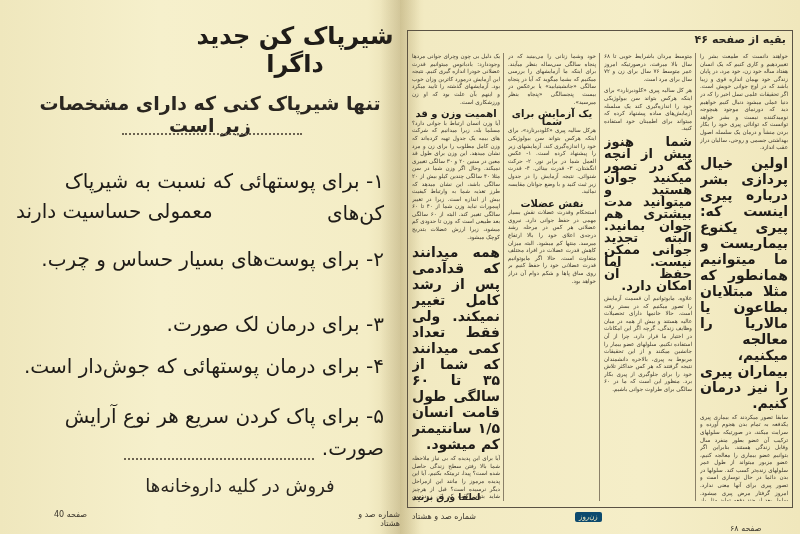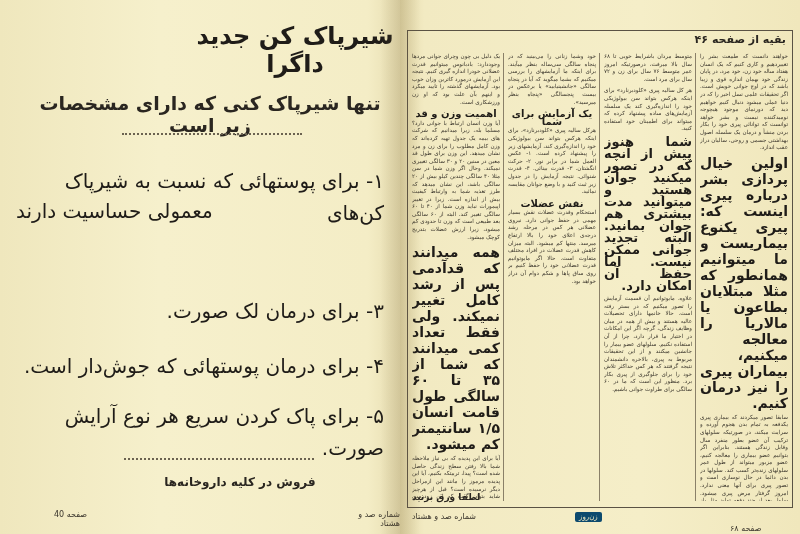--- a/index.html
+++ b/index.html
@@ -30,21 +30,21 @@
   .dots {
     position:absolute; height:0; border-top:2px dotted #6b6250;
   }
   .item {
     position:absolute; right:16px; direction:rtl; text-align:right;
     font-size:20px; font-weight:normal; line-height:32px; color:#1f1c18;
   }
   .item.center { text-align:left; }
   .ad-footer {
     position:absolute; left:140px; top:475px; width:200px; text-align:center;
-    direction:rtl; font-size:12px; font-weight:bold;
+    direction:rtl; font-size:18px; font-weight:normal;
   }
   .folio { position:absolute; font-size:8px; direction:rtl; color:#3a352c; }
 
   
   .article-box {
     position:absolute; left:407px; top:30px; width:384px; height:476px;
     border:1px solid #5a5244;
   }
   .article-head {
     position:absolute; right:6px; top:2px; direction:rtl; display:flex; align-items:baseline; gap:8px;
@@ -75,21 +75,22 @@
 
 <div class="spread">
 
   <div class="page-left">
     <div class="ad-title">شیرپاک کن جدید داگرا</div>
     <div class="ad-subtitle">تنها شیرپاک کنی که دارای مشخصات زیر است</div>
     <div class="dots" style="left:122px; top:133px; width:180px;"></div>
 
     <div class="item" style="top:165px; width:368px;">۱- برای پوستهائی که نسبت به شیرپاک کن‌های</div>
     <div class="item center" style="top:195px; width:368px; padding-right:0;">معمولی حساسیت دارند</div>
-    <div class="item" style="top:295px; width:368px;">۳- برای درمان لک صورت.</div>
+    <div class="item" style="top:243px; width:368px;">۲- برای پوست‌های بسیار حساس و چرب.</div>
+    <div class="item" style="top:308px; width:368px;">۳- برای درمان لک صورت.</div>
     <div class="item" style="top:350px; width:368px;">۴- برای درمان پوستهائی که جوش‌دار است.</div>
     <div class="item" style="top:400px; width:368px;">۵- برای پاک کردن سریع هر نوع آرایش صورت.</div>
 
     <div class="dots" style="left:124px; top:458px; width:190px;"></div>
     <div class="ad-footer">فروش در کلیه داروخانه‌ها</div>
 
     <div class="folio" style="left:340px; top:510px;">شماره صد و هشتاد</div>
     <div class="folio" style="left:54px; top:510px;">صفحه 40</div>
   </div>
 

